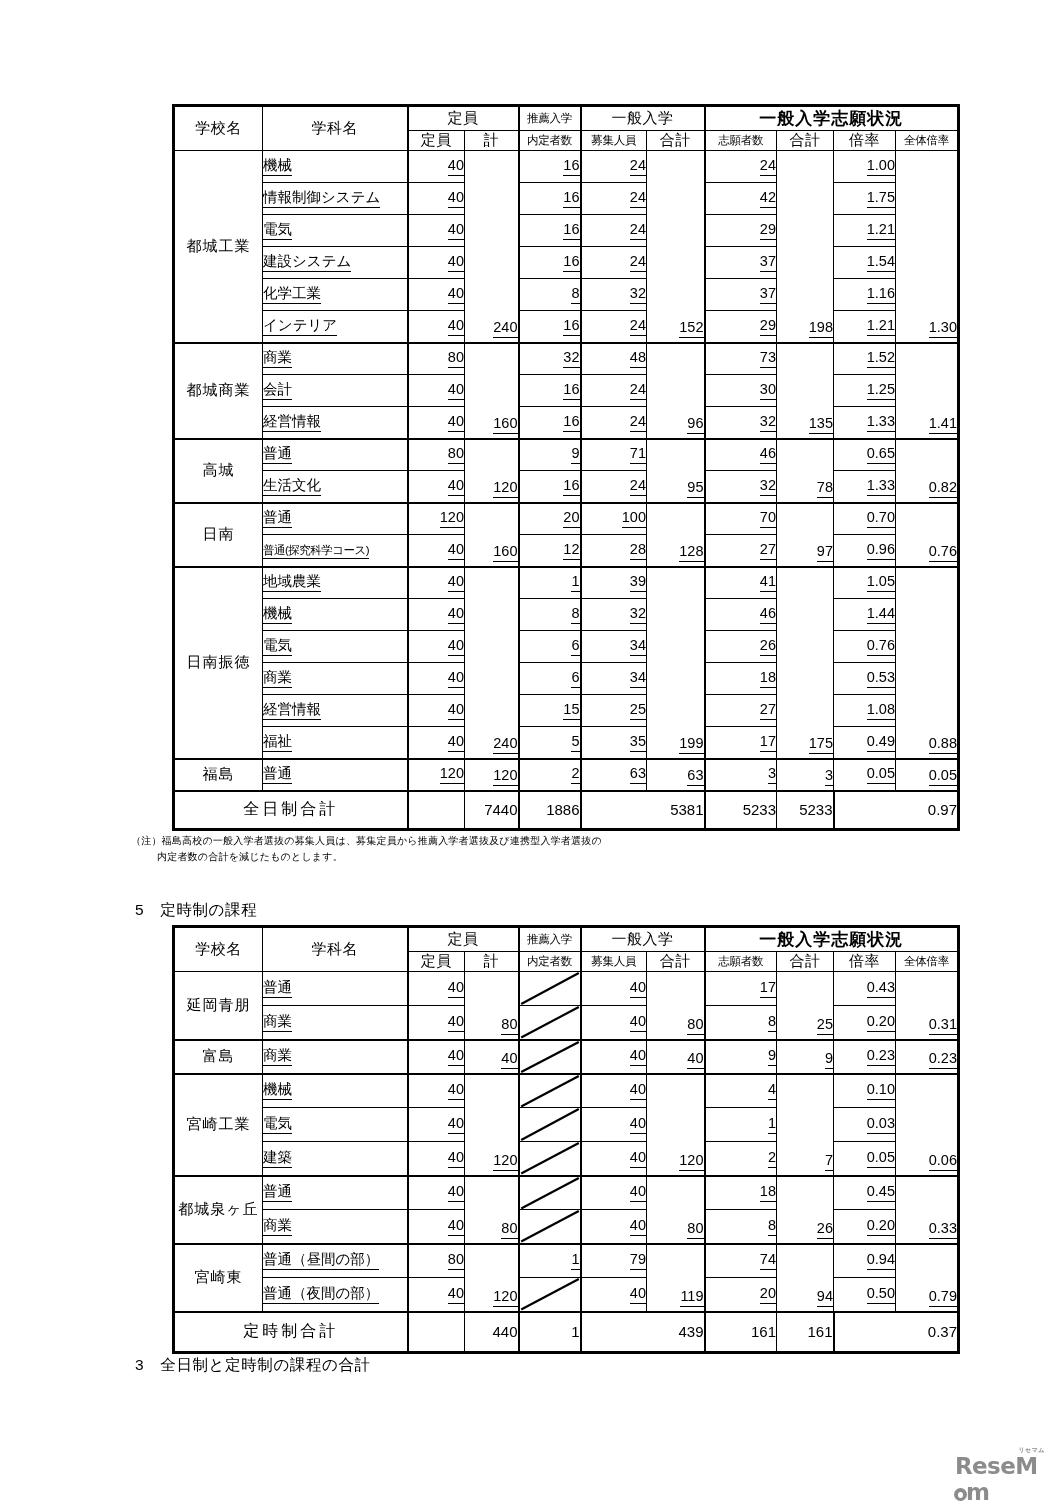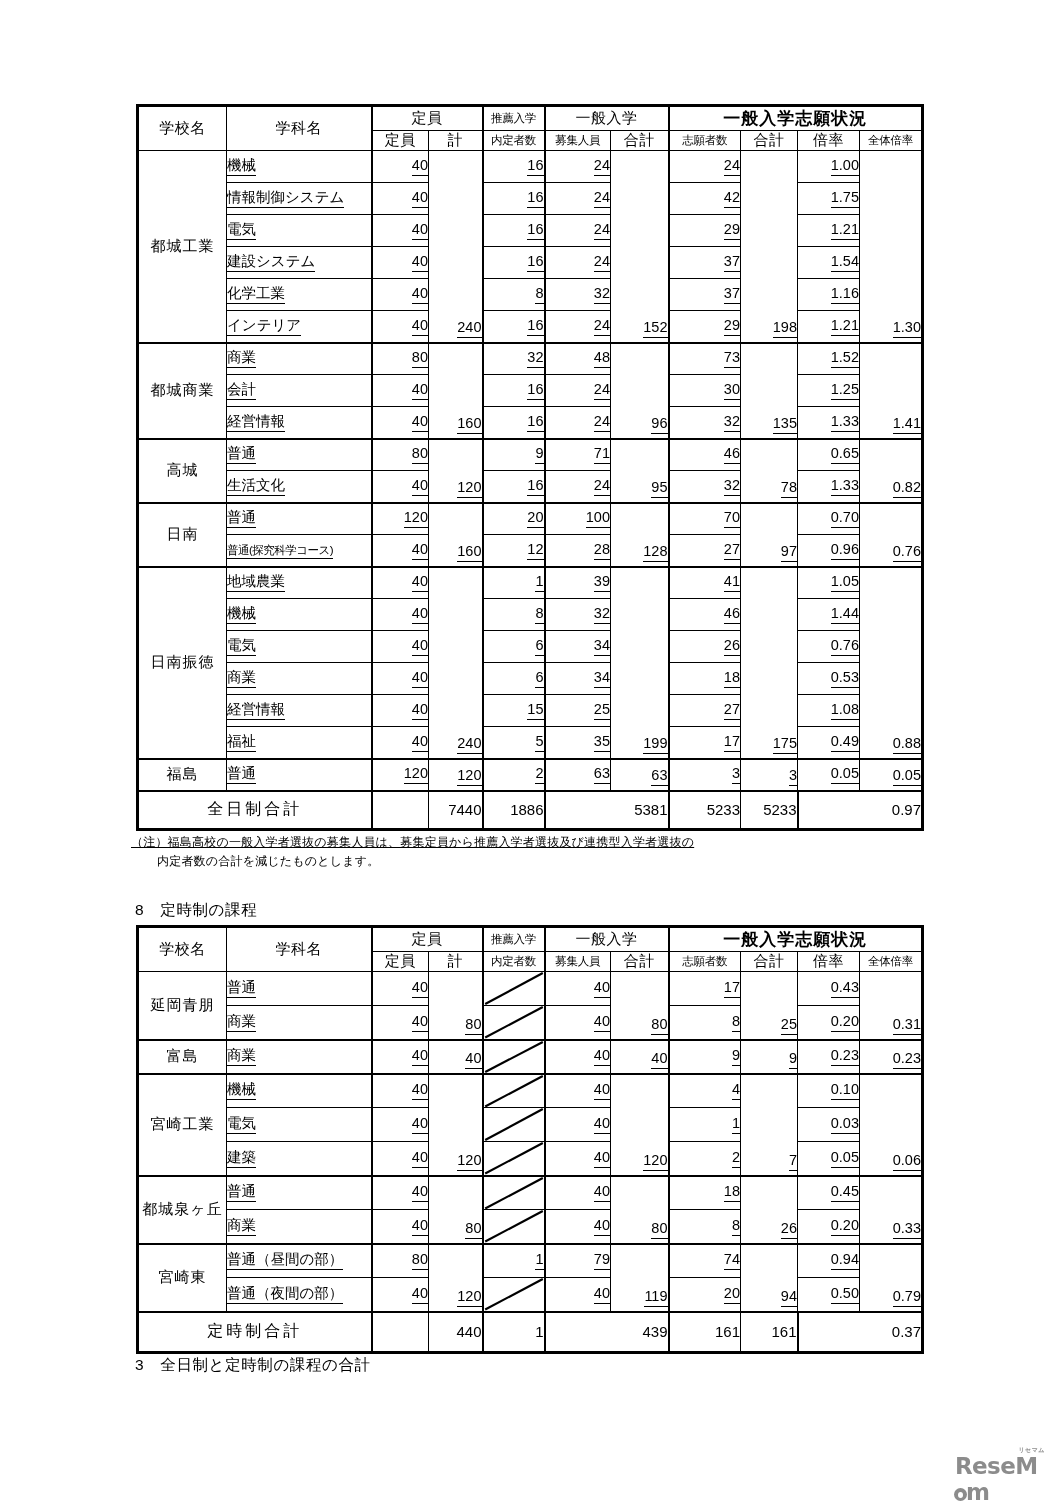--- a/index.html
+++ b/index.html
@@ -39,20 +39,21 @@
     border: 1px solid #000;
     background: #fff;
   }
 
   
   .tablewrap {
     position: absolute;
     border: 2px solid #000;
     box-sizing: content-box;
     background: #0ea5e9;
+    margin-left: 36px;
   }
 
   
   .hdr {
     text-align: center;
     font-size: 15px;
     letter-spacing: 0.5px;
   }
   .hdr.small {
     font-size: 11.5px;
@@ -126,25 +127,24 @@
     position: absolute;
     left: 0; top: 0;
     width: 100%;
     height: 100%;
     display: block;
   }
 
   
   .note {
     position: absolute;
-    font-size: 12px;
+    font-size: 10px;
     line-height: 1.55;
     letter-spacing: 0.2px;
     white-space: pre;
-    text-decoration: underline;
   }
   .sectitle {
     position: absolute;
     font-size: 15.5px;
     letter-spacing: 0.6px;
   }
 
   
   .logo {
     position: absolute;
@@ -422,21 +422,21 @@
             <td class="totnum sep-t sep-r">5233</td>
             <td class="totnum sep-t" colspan="2">0.97</td>
           </tr>
         </tbody>
     </table>
   </div>
 
   <div class="note" style="left:131px; top:833px;"><span>（注）福島高校の一般入学者選抜の募集人員は、募集定員から推薦入学者選抜及び連携型入学者選抜の</span>
 <span style="display:inline-block; padding-left:26px;">内定者数の合計を減じたものとします。</span></div>
 
-  <div class="sectitle" style="left:135px; top:900px;">8　定時制の課程</div>
+  <div class="sectitle" style="left:135px; top:900px;">5　定時制の課程</div>
 
   <div class="tablewrap" id="t2wrap" style="left:136px; top:925px;">
     <table class="gridtable" id="t2">
       <colgroup>
         <col style="width:88px">
           <col style="width:145px">
         <col style="width:57px">
           <col style="width:54px">
         <col style="width:62px">
         <col style="width:66px">

